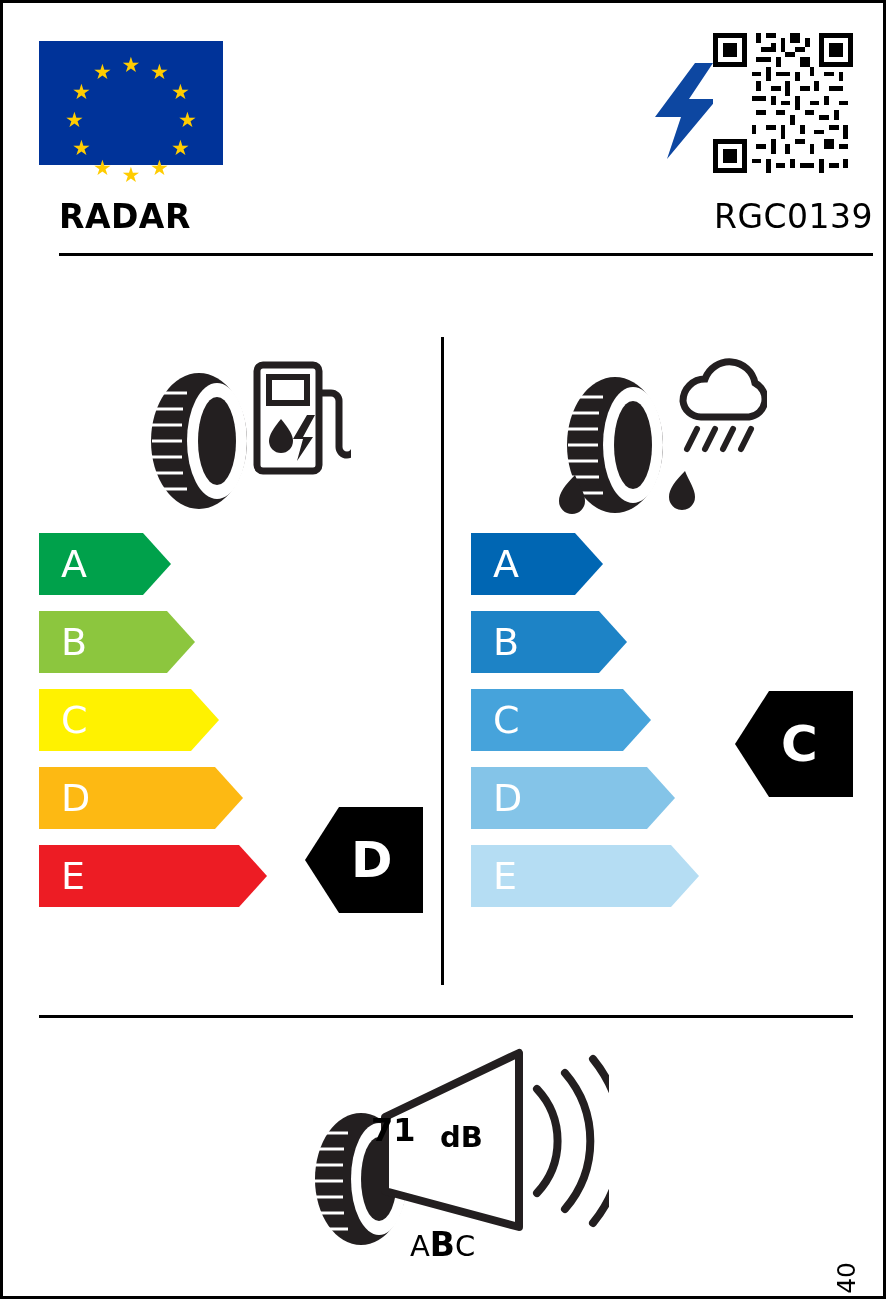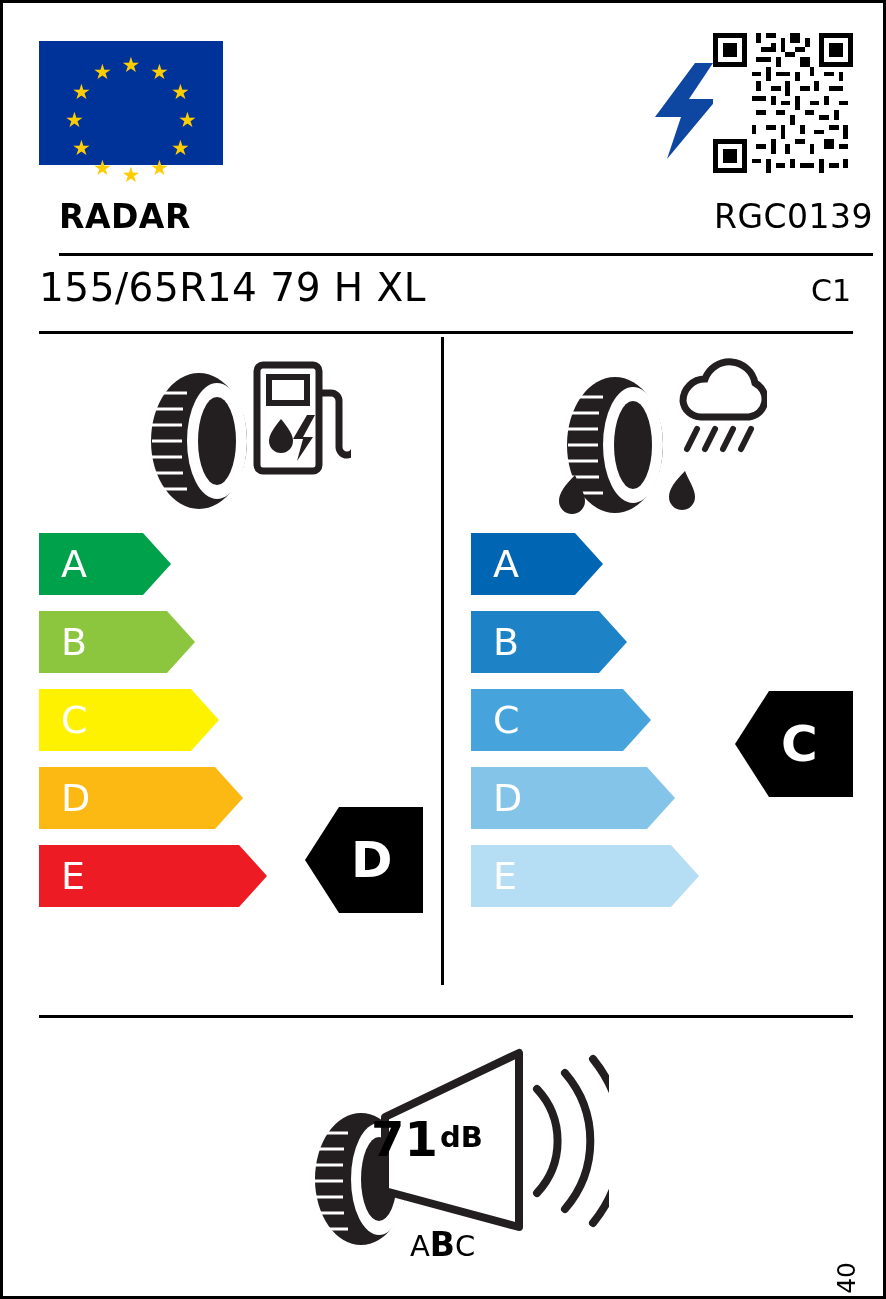--- a/index.html
+++ b/index.html
@@ -185,21 +185,21 @@
     position: absolute;
     left: 36px;
     top: 1020px;
     width: 814px;
     height: 250px;
   }
   .noise-value {
     position: absolute;
     left: 368px;
     top: 1108px;
-    font-size: 48px;
+    font-size: 32px;
     font-weight: bold;
   }
   .noise-unit {
     position: absolute;
     left: 437px;
     top: 1117px;
     font-size: 29px;
     font-weight: bold;
   }
   .noise-classes {
@@ -329,24 +329,20 @@
           <rect x="27" y="26" width="1" height="2"></rect>
       </g>
     </svg>
   </div>
 
   <div class="brand-row">
     <div class="brand-name">RADAR</div>
     <div class="model-code">RGC0139</div>
   </div>
 
-  <div class="size-row">
-    <div class="tyre-size">155/65R14 79 H XL</div>
-    <div class="tyre-class">C1</div>
-  </div>
 
   <div class="mid">
     <div class="divider-v"></div>
 
     <svg class="pictogram" style="left:92px; top:20px; width:220px; height:160px;" viewBox="0 0 220 160">
 
       <ellipse cx="68" cy="88" rx="48" ry="68" fill="#231f20"></ellipse>
       <ellipse cx="86" cy="88" rx="30" ry="58" fill="#fff"></ellipse>
       <ellipse cx="86" cy="88" rx="19" ry="44" fill="#231f20"></ellipse>
       <g stroke="#fff" stroke-width="3">

